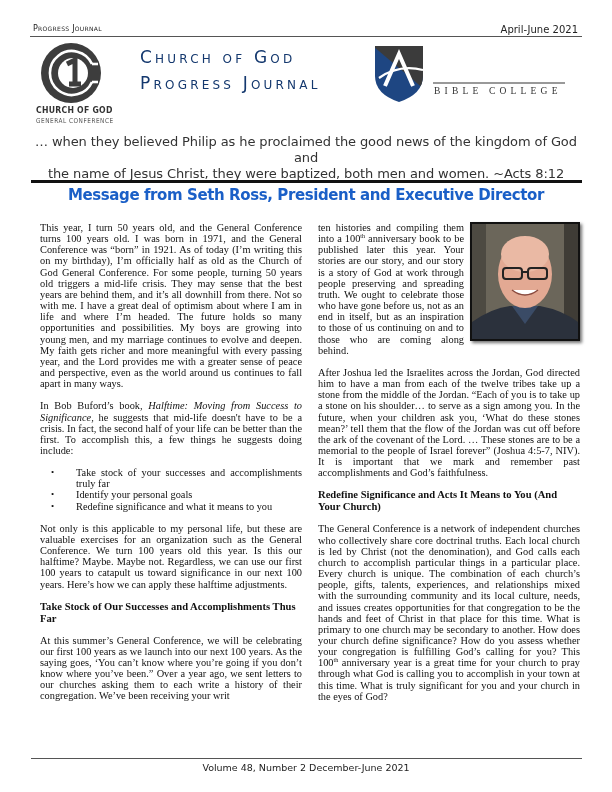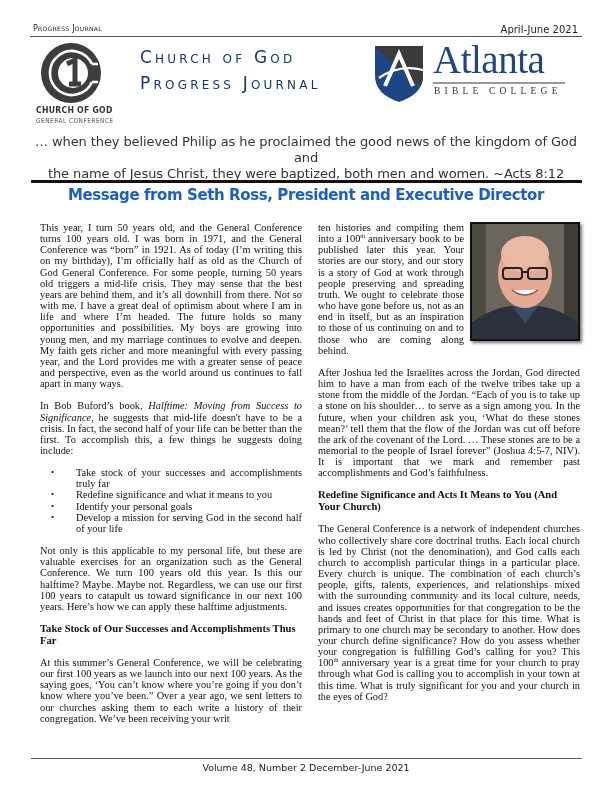--- a/index.html
+++ b/index.html
@@ -76,41 +76,39 @@
           <path d="M2 4 L50 4 L50 34 Q50 52 26 60 Q2 52 2 34 Z"></path>
         </clipPath>
       </defs>
     <g clip-path="url(#sh)">
       <rect x="0" y="0" width="52" height="62" fill="#1e4682"></rect>
       <path d="M0 4 L52 4 L52 48 Z" fill="#3b3b3b"></path>
     </g>
     <path d="M12 44 L26 12 L40 44" fill="none" stroke="#fff" stroke-width="4"></path>
     <path d="M6 36 Q26 22 50 28" fill="none" stroke="#fff" stroke-width="2.2"></path>
   </svg>
-  <div class="wordmark">Atlanta</div>
   <div class="rule"></div>
   <div class="sub">BIBLE COLLEGE</div>
 </div>
 
 <div id="epigraph">
   <div>… when they believed Philip as he proclaimed the good news of the kingdom of God and</div>
   <div>the name of Jesus Christ, they were baptized, both men and women. ~Acts 8:12</div>
 </div>
 <div id="epigraph-rule"></div>
 
 <h1 id="article-title" style="margin:0;">Message from Seth Ross, President and Executive Director</h1>
 
 <div id="col-left" class="col">
   <p>This year, I turn 50 years old, and the General Conference turns 100 years old. I was born in 1971, and the General Conference was “born” in 1921. As of today (I’m writing this on my birthday), I’m officially half as old as the Church of God General Conference. For some people, turning 50 years old triggers a mid-life crisis. They may sense that the best years are behind them, and it’s all downhill from there. Not so with me. I have a great deal of optimism about where I am in life and where I’m headed. The future holds so many opportunities and possibilities. My boys are growing into young men, and my marriage continues to evolve and deep­en. My faith gets richer and more meaningful with every passing year, and the Lord provides me with a greater sense of peace and perspective, even as the world around us con­tinues to fall apart in many ways.</p>
   <p><span>In Bob Buford’s book, </span><i>Halftime: Moving from Success to Significance</i><span>, he suggests that mid-life doesn't have to be a crisis. In fact, the second half of your life can be better than the first. To accomplish this, a few things he suggests doing include:</span></p>
   <ul>
     <li>Take stock of your successes and accomplishments truly far</li>
+    <li>Identify your personal goals</li>
     <li>Redefine significance and what it means to you</li>
-    <li>Identify your personal goals</li>
-    <li>Develop a mission for serving God in the second half of your life</li>
   </ul>
   <p>Not only is this applicable to my personal life, but these are valuable exercises for an organization such as the General Conference. We turn 100 years old this year. Is this our halftime? Maybe. Maybe not. Regardless, we can use our first 100 years to catapult us toward significance in our next 100 years. Here’s how we can apply these halftime adjust­ments.</p>
   <h3>Take Stock of Our Successes and Accomplishments Thus Far</h3>
   <p>At this summer’s General Conference, we will be celebrat­ing our first 100 years as we launch into our next 100 years. As the saying goes, ‘You can’t know where you’re going if you don’t know where you’ve been.” Over a year ago, we sent letters to our churches asking them to each write a his­tory of their congregation. We’ve been receiving your writ­</p>
 </div>
 
 <div id="col-right" class="col">
   <div id="photo">
     <svg width="106" height="115" viewBox="0 0 106 115">
       <rect width="106" height="115" fill="#6b665a"></rect>

